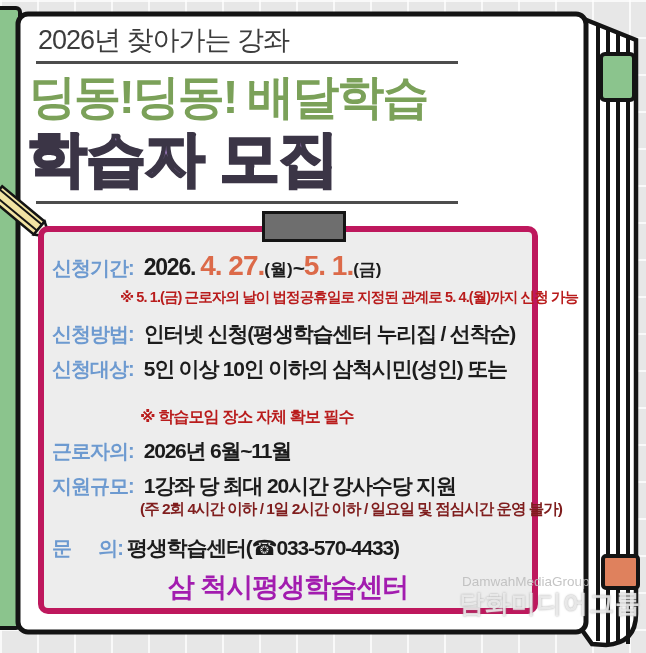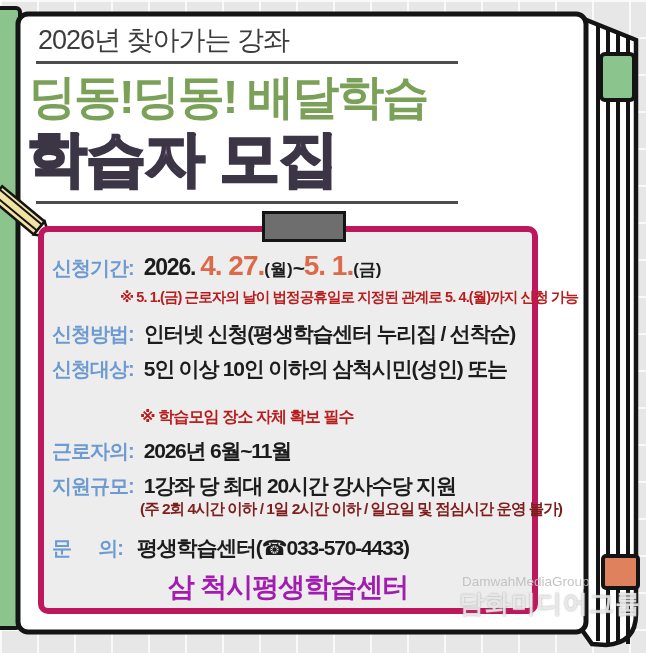--- a/index.html
+++ b/index.html
@@ -124,21 +124,21 @@
     <div class="row" style="left:8px;top:240px;">
       <span class="lbl">지원규모:</span>
       <span class="txt" style="margin-left:10px;">1강좌 당 최대 20시간 강사수당 지원</span>
     </div>
     <div class="row" style="left:96px;top:267px;">
       <span class="note-dark">(주 2회 4시간 이하 / 1일 2시간 이하 / 일요일 및 점심시간 운영 불가)</span>
     </div>
 
     <div class="row" style="left:8px;top:302px;">
       <span class="lbl pre">문      의:</span>
-      <span class="txt" style="margin-left:14px;text-align:center;">평생학습센터(</span>
+      <span class="txt" style="margin-left:4px;text-align:center;">평생학습센터(</span>
       <span class="txt">☎</span>
       <span class="txt">033-570-4433)</span>
     </div>
 
     <div class="org-line">삼 척시평생학습센터</div>
   </div>
 
   <div class="abs wm wm-en">DamwahMediaGroup</div>
   <div class="abs wm wm-ko">담화미디어그룹</div>
 

